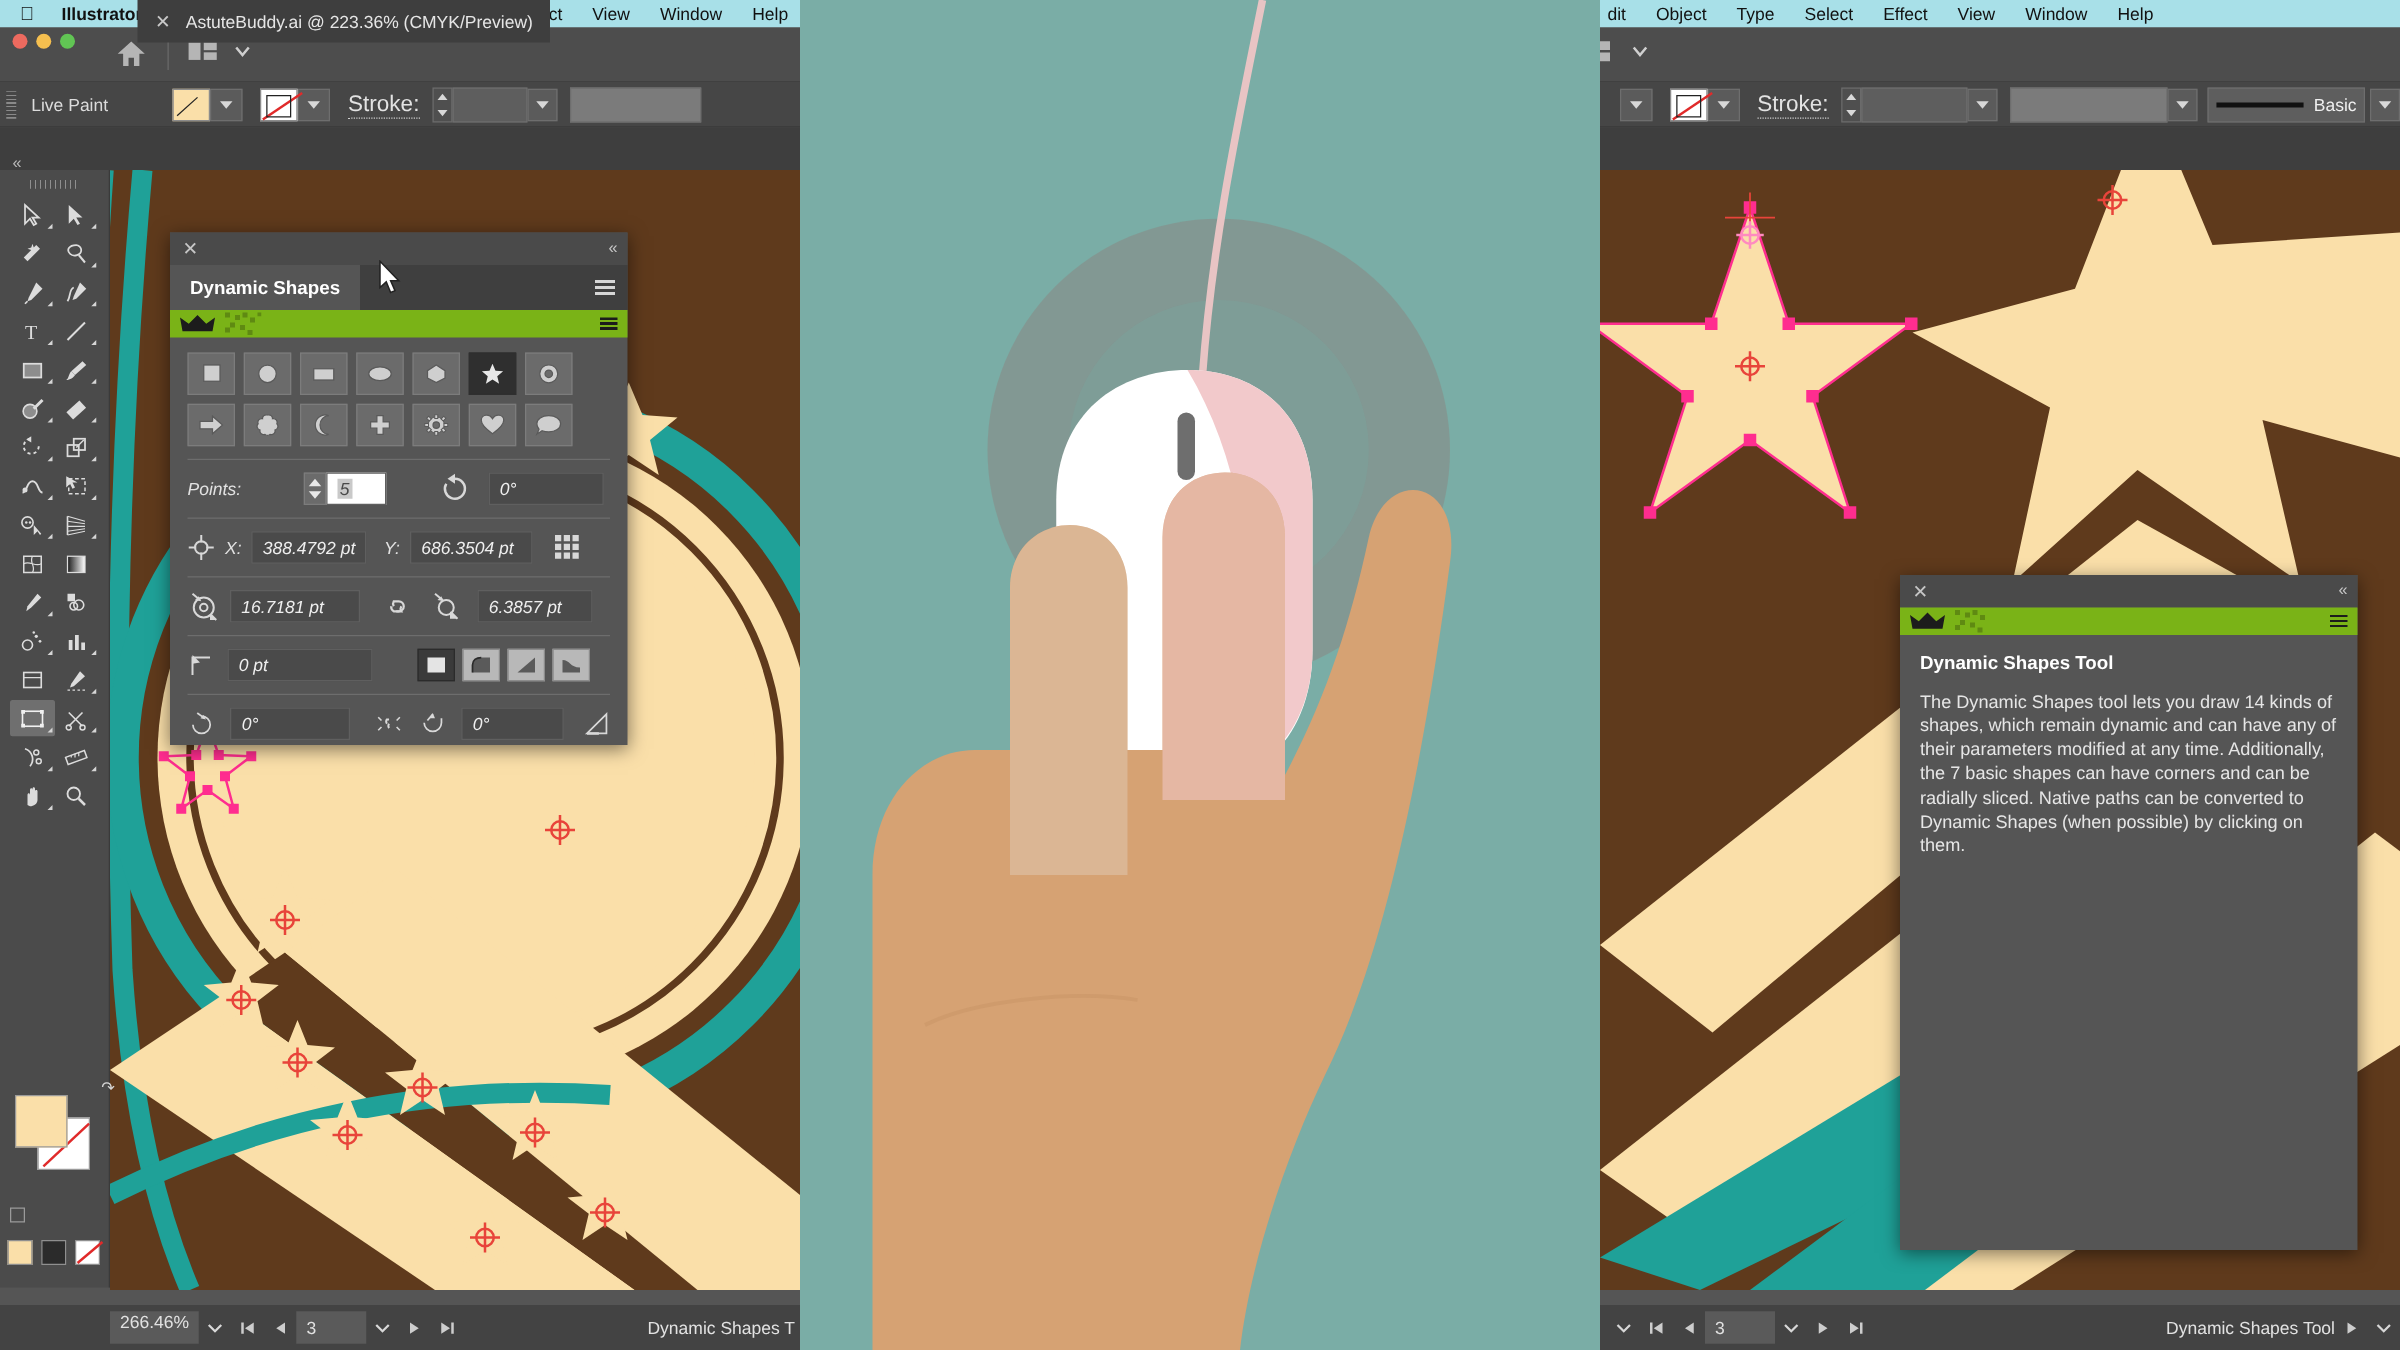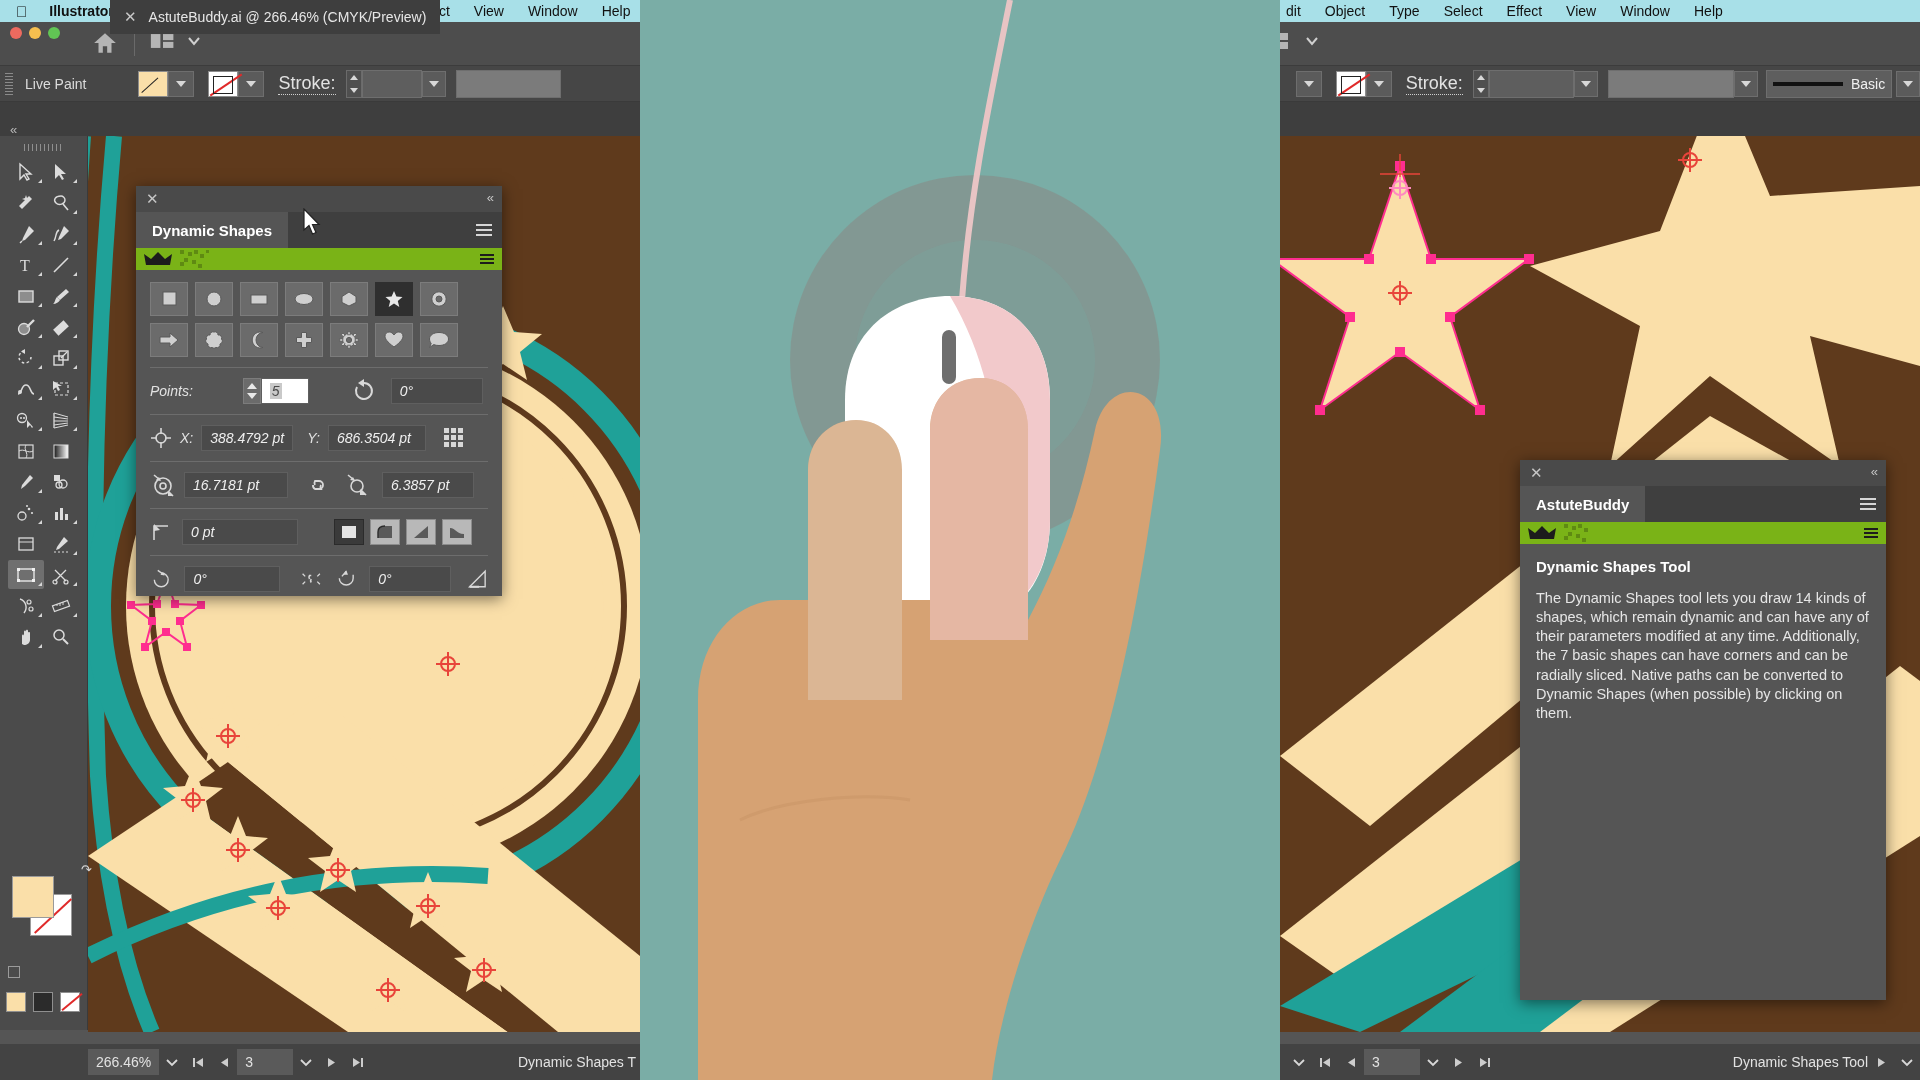--- a/index.html
+++ b/index.html
@@ -69,21 +69,21 @@
   .swapar { position:absolute; right:-18px; top:-14px; color:#d6d6d6; font-size:13px; }
   .dtiny { position:absolute; left: 8px; bottom: 52px; width:12px;height:12px;border:1px solid #9a9a9a; }
   .botswatch { position:absolute; left: 6px; bottom: 18px; display:flex; gap: 7px; }
   .botswatch b { width: 20px; height: 20px; display:block; border:1px solid #8f8f8f; }
 
   
   .canvas { position:absolute; left:88px; top:136px; right:0; bottom: 48px; overflow:hidden; background:#5f3a1c; }
 
   
   .statusbar { position:absolute; left:0; bottom:0; height: 36px; width:100%; background:#434343; display:flex; align-items:center; color:#e2e2e2; font-size:14px; }
-  .sb-zoom { height:26px; background:#5a5a5a; display:flex;align-items:center; padding: 0 8px; }
+  .sb-zoom { height:26px; background:#5a5a5a; display:flex;padding: 0 8px; }
   .sb-btn { width:26px;height:26px;display:flex;align-items:center;justify-content:center; }
   .sb-page { height:26px;width:56px;background:#5a5a5a; display:flex;align-items:center;padding-left:8px; }
 
   
   .dspanel { position:absolute; left: 136px; top: 186px; width: 366px; background:#555555; box-shadow: 0 3px 14px rgba(0,0,0,.5); }
   .ds-close { height: 26px; background:#4a4a4a; position:relative; }
   .ds-close .x { position:absolute; left:10px; top:4px; color:#c6c6c6; font-size:15px; }
   .ds-close .cc { position:absolute; right:10px; top:4px; color:#c6c6c6; font-size:13px; letter-spacing:-2px;}
   .ds-tabrow { height: 36px; background:#3f3f3f; display:flex; align-items:stretch; position:relative; }
   .ds-tab { background:#555; color:#fff; font-weight:bold; font-size:15px; display:flex;align-items:center; padding: 0 16px; }
@@ -311,21 +311,21 @@
       <div class="fieldbox" style="width:60px;"></div>
       <div class="dd" style="width:24px;">
           <span class="chev"></span>
         </div>
       <div class="greybox" style="width:105px;margin-left:10px;"></div>
     </div>
 
     <div class="tabbar"></div>
     <div class="doctab" style="left:110px;">
       <span class="x">✕</span>
-      <span>AstuteBuddy.ai @ 266.46% (CMYK/Preview)</span>
+      <span>AstuteBuddy.ai @ 223.36% (CMYK/Preview)</span>
     </div>
     <div style="position:absolute;left:0;top:122px;color:#b8b8b8;font-size:13px;letter-spacing:-2px;padding-left:10px;">«</div>
 
     <div class="toolbox">
       <div class="tb-grip"></div>
       <div class="tgrid">
 
         <div class="tool">
             <svg width="20" height="20" viewBox="0 0 20 20">
               <path d="M4 2 L4 17 L8 13 L11 18 L13 17 L10 12 L15 12 Z" fill="none" stroke="#dcdcdc" stroke-width="1.4"></path>
@@ -1060,26 +1060,20 @@
           </svg>
         </div>
     </div>
   </div>
 
   <div class="abpanel">
     <div class="ds-close">
       <span class="x">✕</span>
       <span class="cc">«</span>
     </div>
-    <div class="ds-tabrow">
-      <div class="ds-tab">
-          <span>AstuteBuddy</span>
-        </div>
-      <div class="ds-burger"></div>
-    </div>
     <div class="ds-green">
       <svg style="position:absolute;left:8px;top:3px;" width="28" height="16" viewBox="0 0 28 16">
           <path d="M2 14 L0 3 L7 8 L14 1 L21 8 L28 3 L26 14 Z" fill="#1c1c1c"></path>
         </svg>
       <svg style="position:absolute;left:42px;top:0;" width="40" height="22" viewBox="0 0 40 22">
         <g fill="#5f8a12">
           <rect x="2" y="2" width="4" height="4"></rect>
             <rect x="10" y="4" width="4" height="4"></rect>
             <rect x="6" y="10" width="4" height="4"></rect>
             <rect x="16" y="2" width="4" height="4"></rect>

